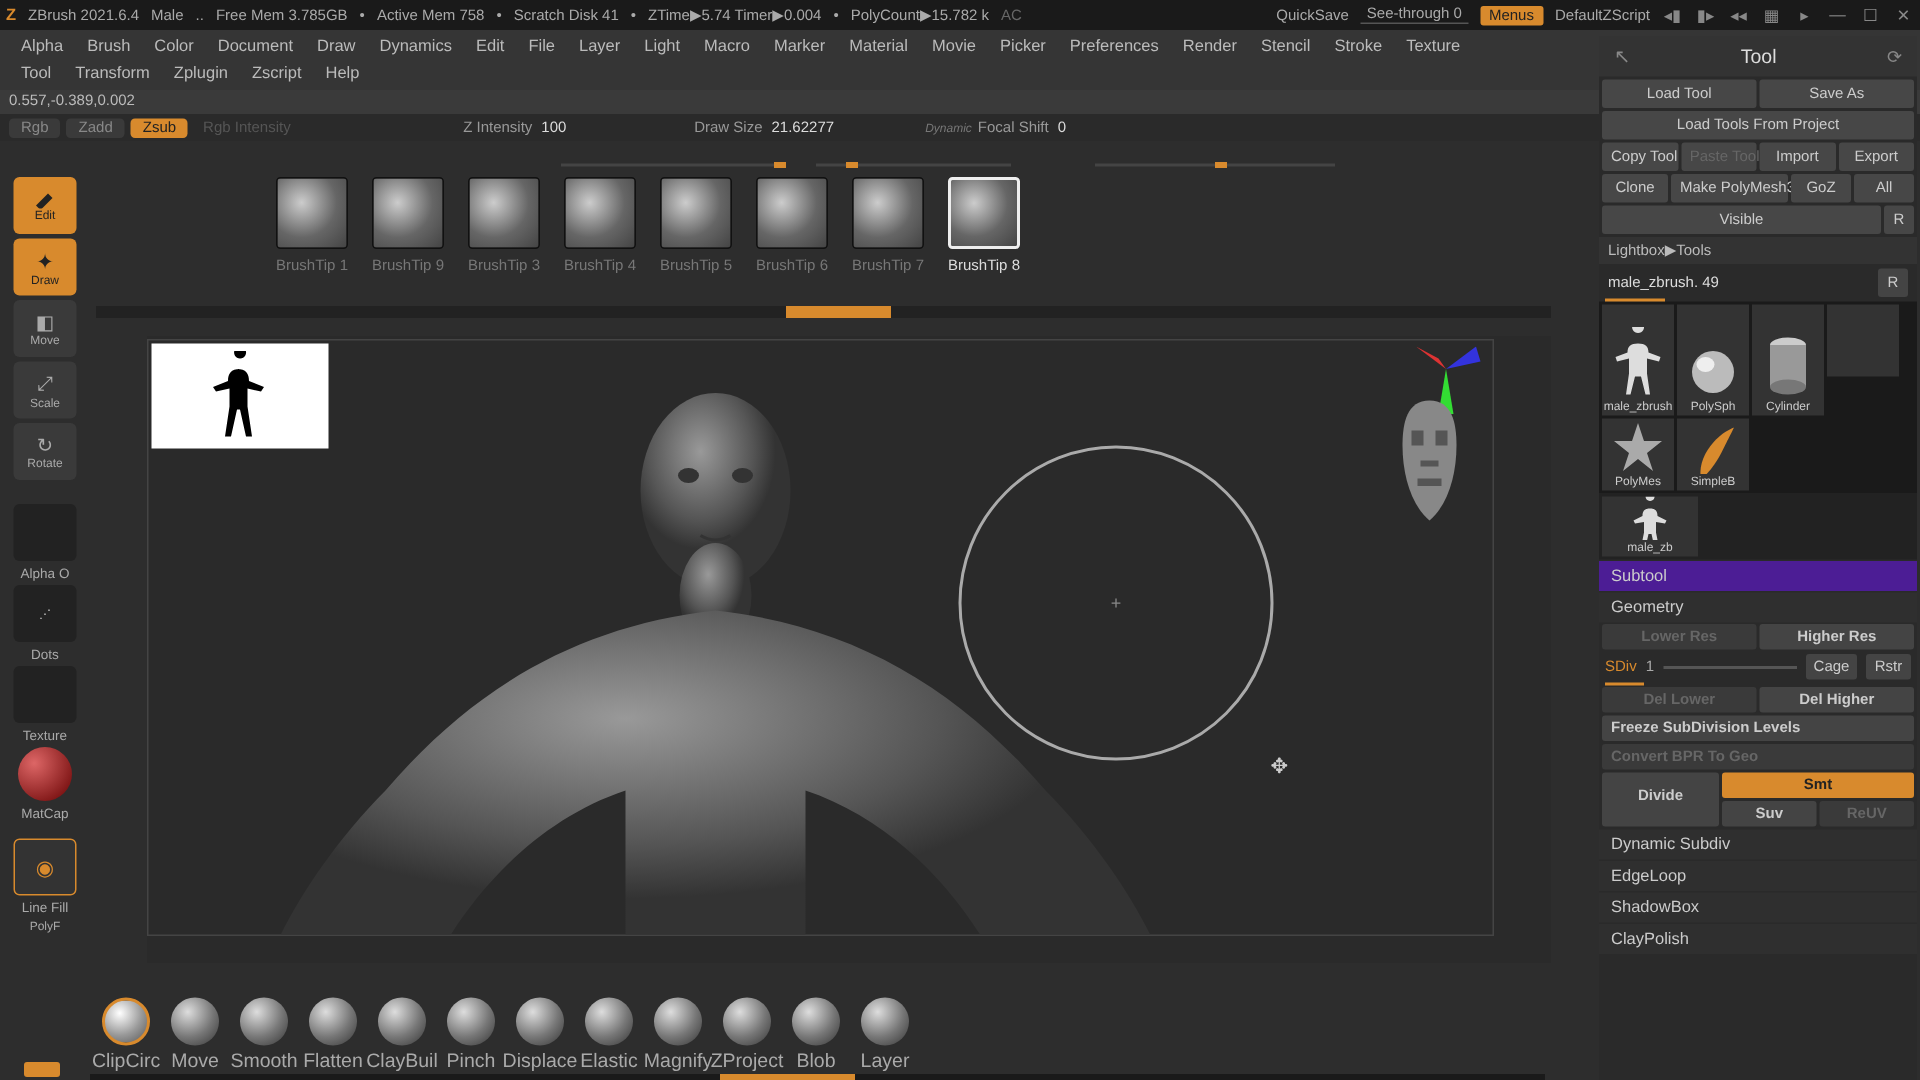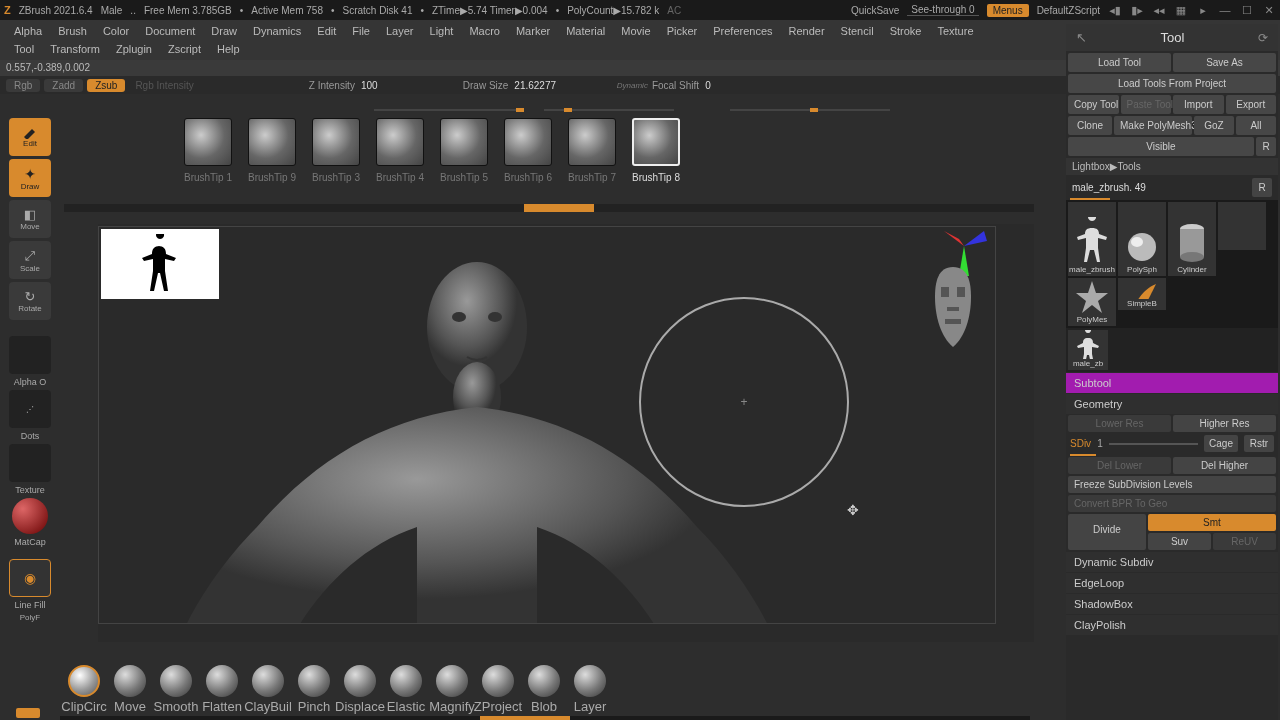--- a/index.html
+++ b/index.html
@@ -53,23 +53,23 @@
 .right-panel .btns { display: flex; flex-wrap: wrap; gap: 2px; padding: 2px; }
 .right-panel .btn { background: #474747; color: #ccc; font-size: 10px; padding: 4px 6px; border-radius: 2px; cursor:pointer; flex:1; min-width:40px; text-align:center; white-space:nowrap;}
 .right-panel .btn.dim { color: #666; }
 .right-panel .btn.wide { flex-basis: 100%; }
 .right-panel .btn.small { flex: 0 0 20px; min-width:20px; padding:4px 2px;}
 .right-panel .lightbox-row { background:#333; padding:3px 6px; font-size:10px; color:#bbb; display:flex; align-items:center; gap:4px;}
 .right-panel .tool-name-row { padding:3px 6px; font-size:10px; color:#ddd; display:flex; align-items:center; position:relative;}
 .right-panel .tool-name-row .ubar { position:absolute; bottom:0; left:4px; width:40px; height:2px; background:#d88a2d;}
 .right-panel .subtool-grid { display:flex; flex-wrap:wrap; gap:2px; padding:2px; background:#1a1a1a; }
 .right-panel .subtool-item { width:48px; height:74px; background:#333; display:flex; flex-direction:column; align-items:center; justify-content:flex-end; font-size:8px; color:#ccc; padding-bottom:2px; position:relative; overflow:hidden;}
-.right-panel .section-title { background:#a21caf; padding:4px 8px; font-size:11px; color:#ccc; margin-top:1px;}
+.right-panel .section-title { background:#4c1d95; padding:4px 8px; font-size:11px; color:#ccc; margin-top:1px;}
 .right-panel .section-title.dark { background:#2f2f2f; }
-.right-panel .geo-row { display:flex; gap:2px; padding:1px 2px;}
+.right-panel .geo-row { display:flex; gap:2px; padding:1px 2px;font-weight:bold;}
 .right-panel .geo-btn { flex:1; background:#444; color:#ccc; font-size:10px; padding:3px 4px; border-radius:2px; text-align:center; cursor:pointer;}
 .right-panel .geo-btn.dim { color:#666; background:#3a3a3a;}
 .right-panel .geo-btn.wide { flex-basis:100%;}
 .right-panel .geo-btn.orange { background:#d88a2d; color:#222;}
 .right-panel .sdiv { display:flex; align-items:center; gap:6px; padding:2px 4px; position:relative;}
 .right-panel .sdiv .track { flex:1; height:2px; background:#555;}
 .corner-refresh { color:#888; font-size:12px;}
 svg.human-mini path{fill:#000;}
 </style>
 </head>
@@ -385,29 +385,29 @@
       </div>
       <div class="subtool-item" style="width: 48px; height: 48px;">
         <span></span>
       </div>
       <div class="subtool-item" style="width: 48px; height: 48px;">
         <svg width="36" height="36">
           <polygon points="18,2 22,14 34,14 24,22 28,34 18,26 8,34 12,22 2,14 14,14" fill="#aaa"></polygon>
         </svg>
         <span>PolyMes</span>
       </div>
-      <div class="subtool-item" style="width: 48px; height: 32px;">
+      <div class="subtool-item" style="width: 48px; height: 48px;">
         <svg width="36" height="44">
           <path d="M10 40 C8 30 14 20 20 14 C26 8 32 6 32 6 C32 6 28 14 24 22 C20 30 14 38 10 40Z" fill="#d88a2d"></path>
         </svg>
         <span>SimpleB</span>
       </div>
     </div>
   <div class="subtool-grid" style="background:#222">
-    <div class="subtool-item" style="width:40px;height:40px">
+    <div class="subtool-item" style="width:64px;height:40px">
       <svg width="28" height="30">
           <path d="M14 3a3 3 0 1 1 .1 0M14 8c-4 0-5 2-5 5l-6 3 1 2 6-1 0 7-2 10 3 0 2-9 2 0 2 9 3 0-2-10 0-7 6 1 1-2-6-3c0-3-1-5-5-5" fill="#ddd"></path>
         </svg>
       <span>male_zb</span>
     </div>
   </div>
   <div class="section-title">Subtool</div>
   <div class="section-title dark">Geometry</div>
   <div class="geo-row">
       <span class="geo-btn dim">Lower Res</span>

